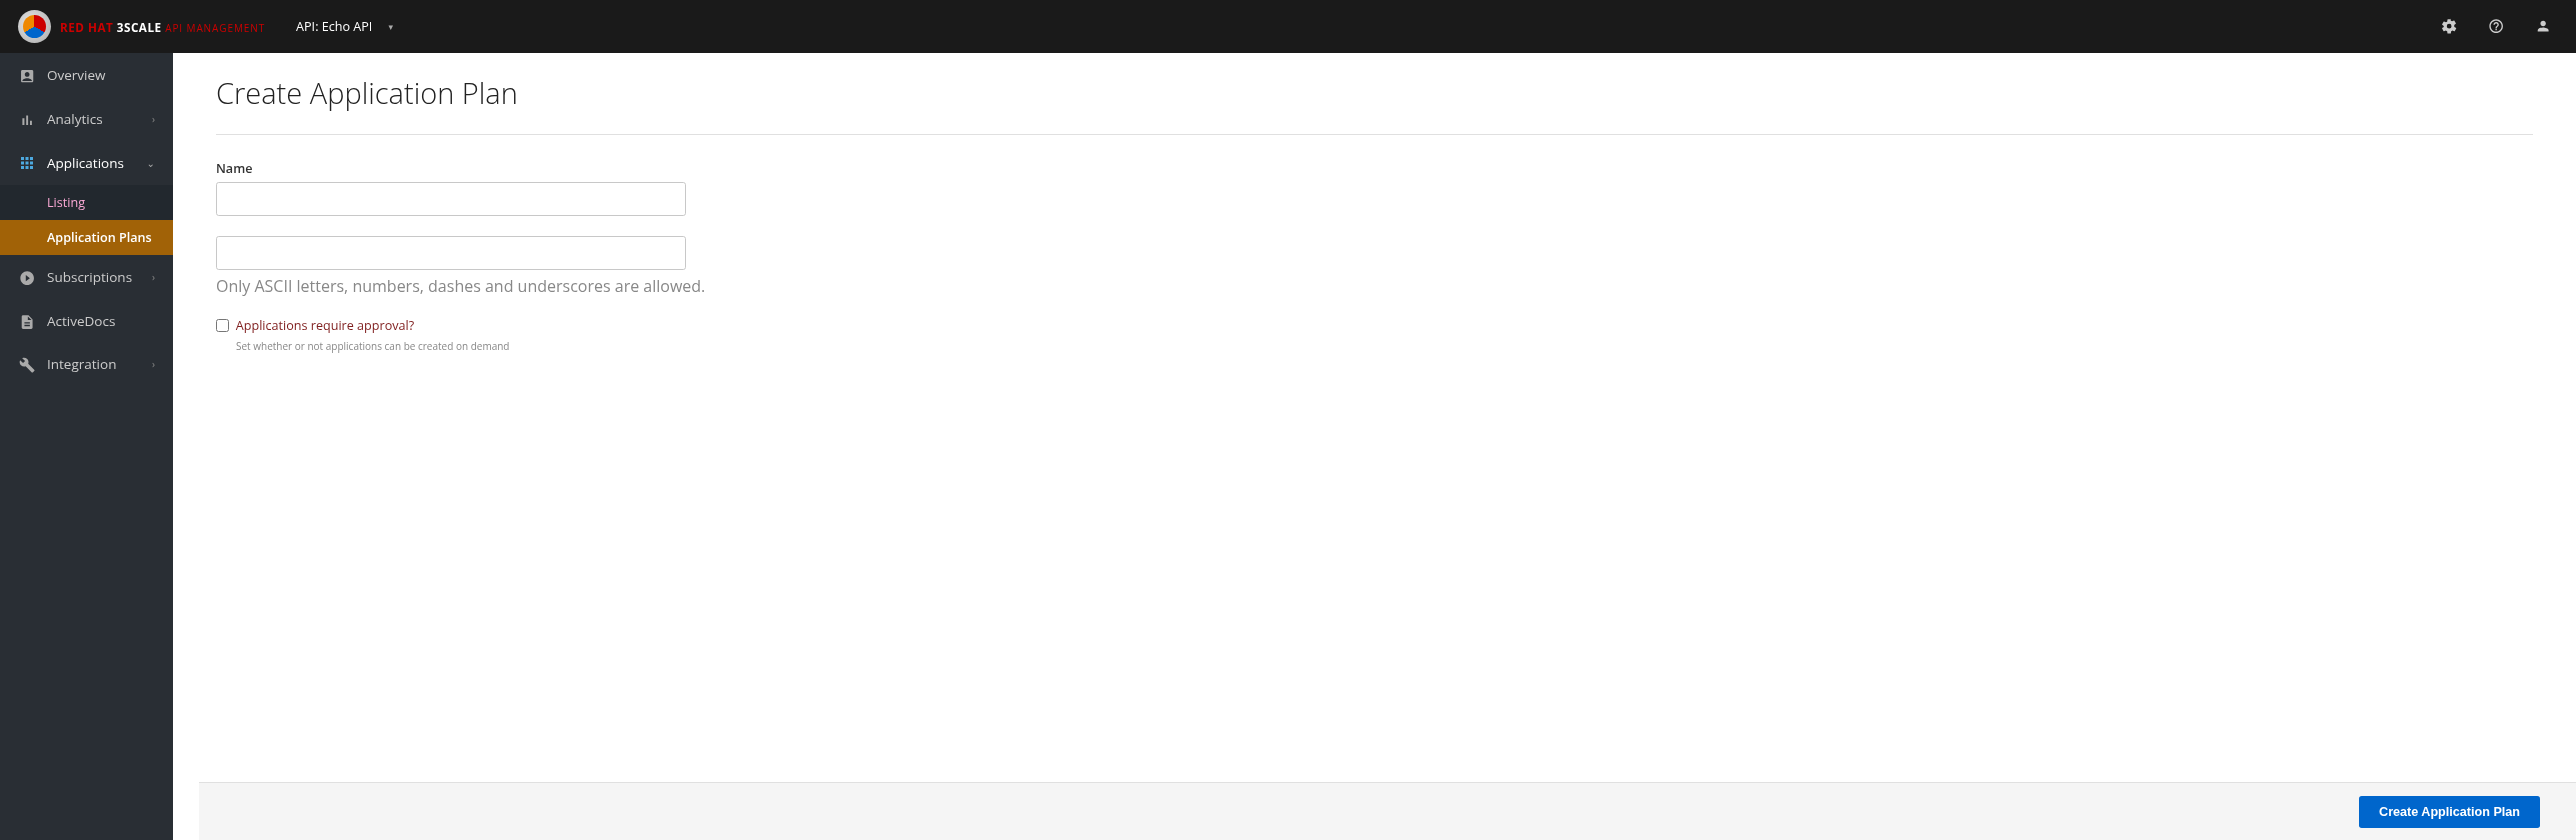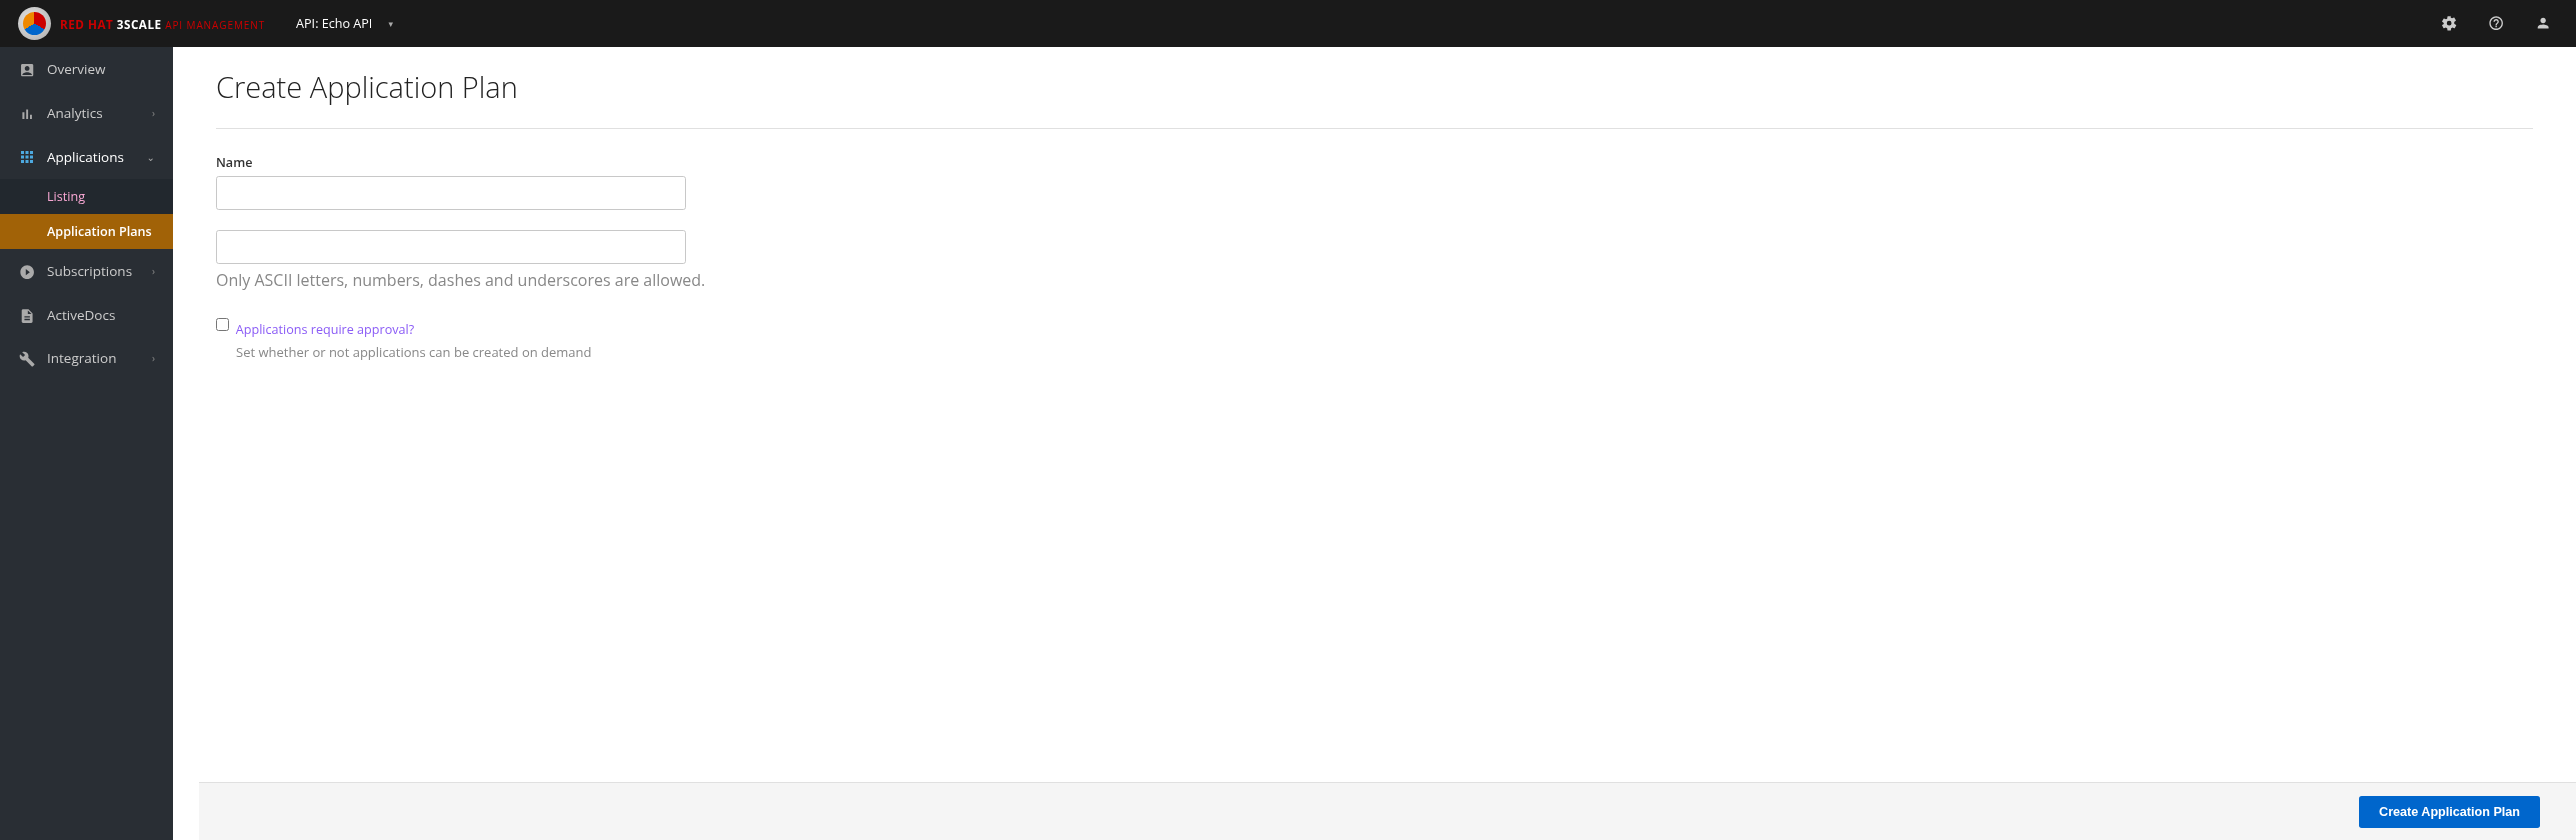--- a/index.html
+++ b/index.html
@@ -1,21 +1,21 @@
 <!DOCTYPE html>
 <html style="font-size:14.5px"><head>
   <meta charset="utf-8">
   <style>
     * { margin: 0; padding: 0; box-sizing: border-box; }
     body { font-family: 'Open Sans', Arial, sans-serif; background: #fff; display: flex; flex-direction: column; height: 100vh; overflow: hidden; }
 
     
     .top-nav {
       background: #1a1a1a;
-      height: 47px;
+      height: 53px;
       display: flex;
       align-items: center;
       padding: 0 18px;
       flex-shrink: 0;
       z-index: 100;
     }
     .top-nav-logo {
       display: flex;
       align-items: center;
       gap: 9px;
@@ -183,25 +183,24 @@
       gap: 7.2px;
       margin-bottom: 5.4px;
     }
     .checkbox-row input[type="checkbox"] {
       width: 12.6px;
       height: 12.6px;
       cursor: pointer;
     }
     .checkbox-label {
       font-size: 12.6px;
-      color: #8b5cf6;
-      margin-top: 10px;
+      color: #7f1d1d;
     }
     .checkbox-desc {
-      font-size: 13px;
+      font-size: 10px;
       color: #888;
       margin-left: 20px;
     }
 
     
     .footer-bar {
       position: fixed;
       bottom: 0;
       right: 0;
       left: 199px;

